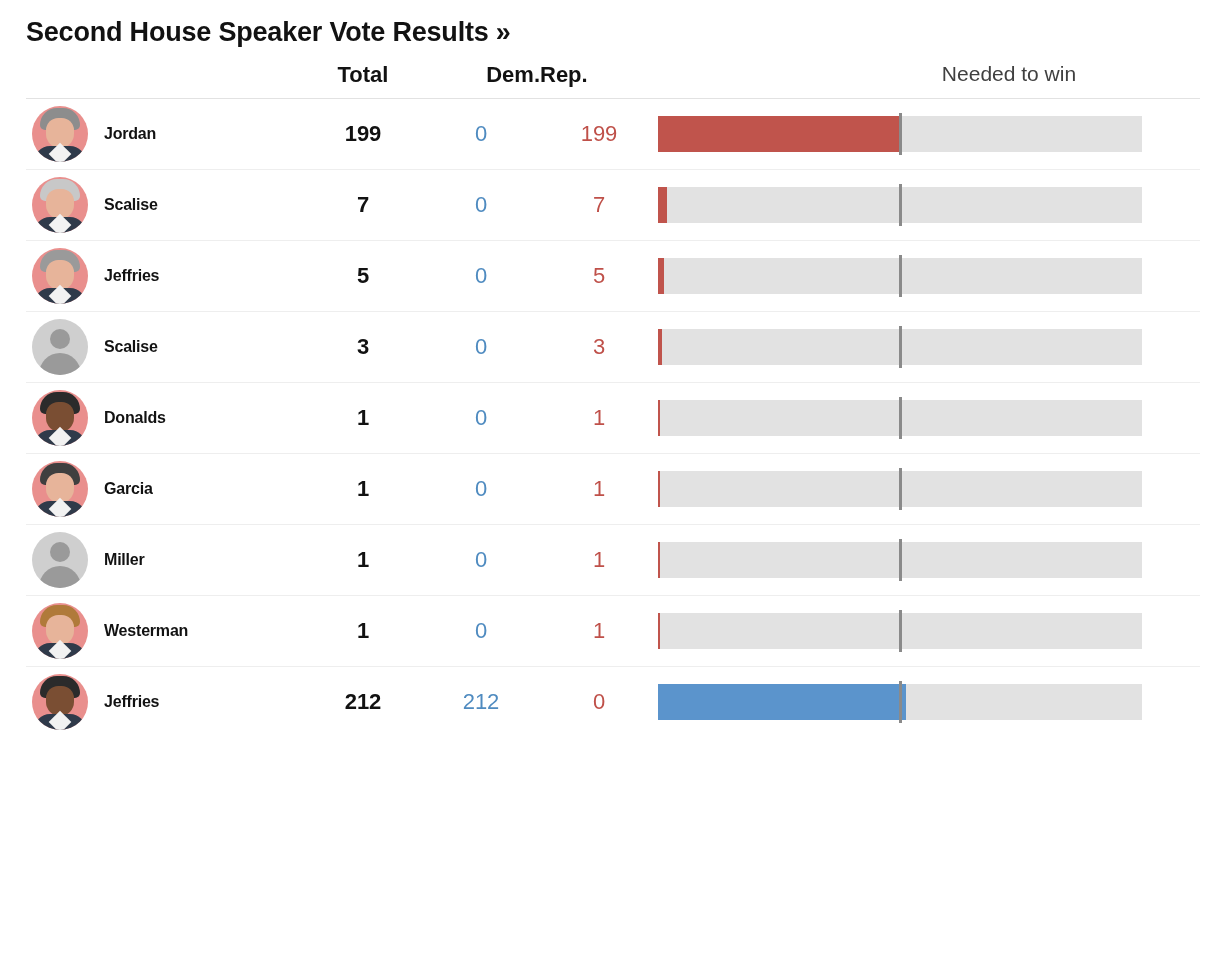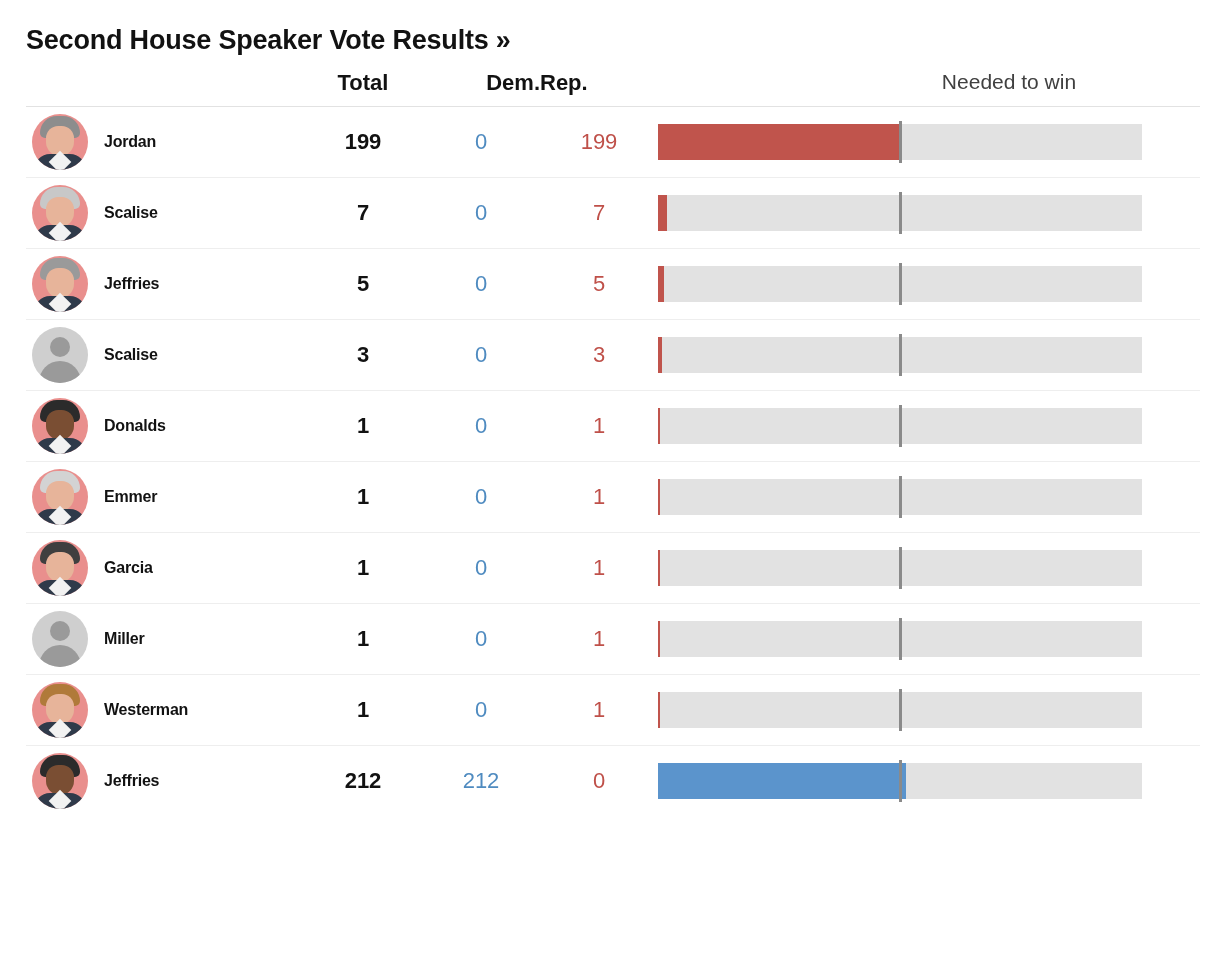--- a/index.html
+++ b/index.html
@@ -8,21 +8,21 @@
     background: #ffffff;
   }
   body {
     width: 1226px;
     height: 980px;
     font-family: "Liberation Sans", sans-serif;
     color: #121212;
     overflow: hidden;
   }
   .wrap {
-    padding: 8px 26px;
+    padding: 0 26px;
     box-sizing: border-box;
   }
   .title {
     font-size: 27px;
     font-weight: bold;
     letter-spacing: -0.2px;
     padding-top: 16px;
     padding-bottom: 14px;
     line-height: 1.2;
   }
@@ -282,40 +282,20 @@
           <td class="barcell">
             <div class="bartrack">
               <div class="barfill" style="width: 0.35%;"></div>
               <div class="threshold" style="left: 49.8851%;"></div>
             </div>
           </td>
         </tr>
         <tr class="row">
           <td>
             <div class="avatar photo">
-              <div class="hair" style="background: rgb(211, 211, 211);"></div>
-              <div class="face"></div>
-              <div class="body"></div>
-              <div class="collar"></div>
-            </div>
-          </td>
-          <td class="cand-name">Emmer</td>
-          <td class="total">1</td>
-          <td class="dem">0</td>
-          <td class="rep">1</td>
-          <td class="barcell">
-            <div class="bartrack">
-              <div class="barfill" style="width: 0.35%;"></div>
-              <div class="threshold" style="left: 49.8851%;"></div>
-            </div>
-          </td>
-        </tr>
-        <tr class="row">
-          <td>
-            <div class="avatar photo">
               <div class="hair" style="background: rgb(63, 63, 63);"></div>
               <div class="face"></div>
               <div class="body"></div>
               <div class="collar"></div>
             </div>
           </td>
           <td class="cand-name">Garcia</td>
           <td class="total">1</td>
           <td class="dem">0</td>
           <td class="rep">1</td>

